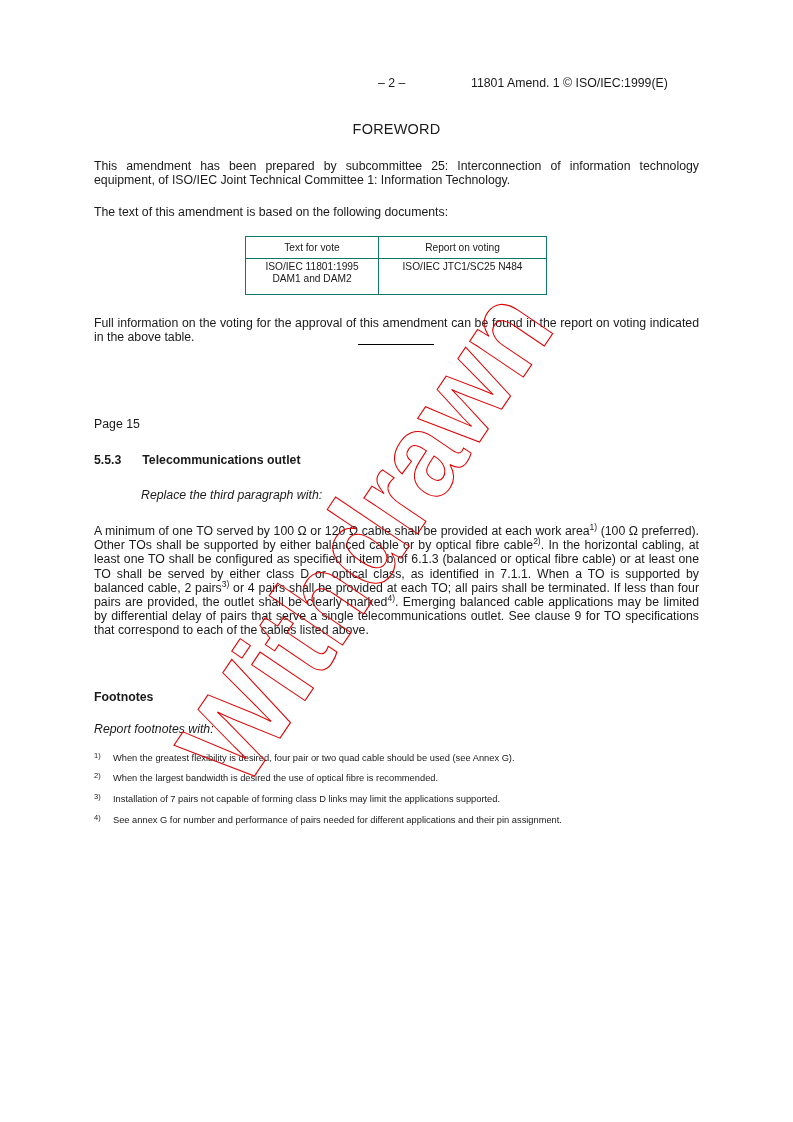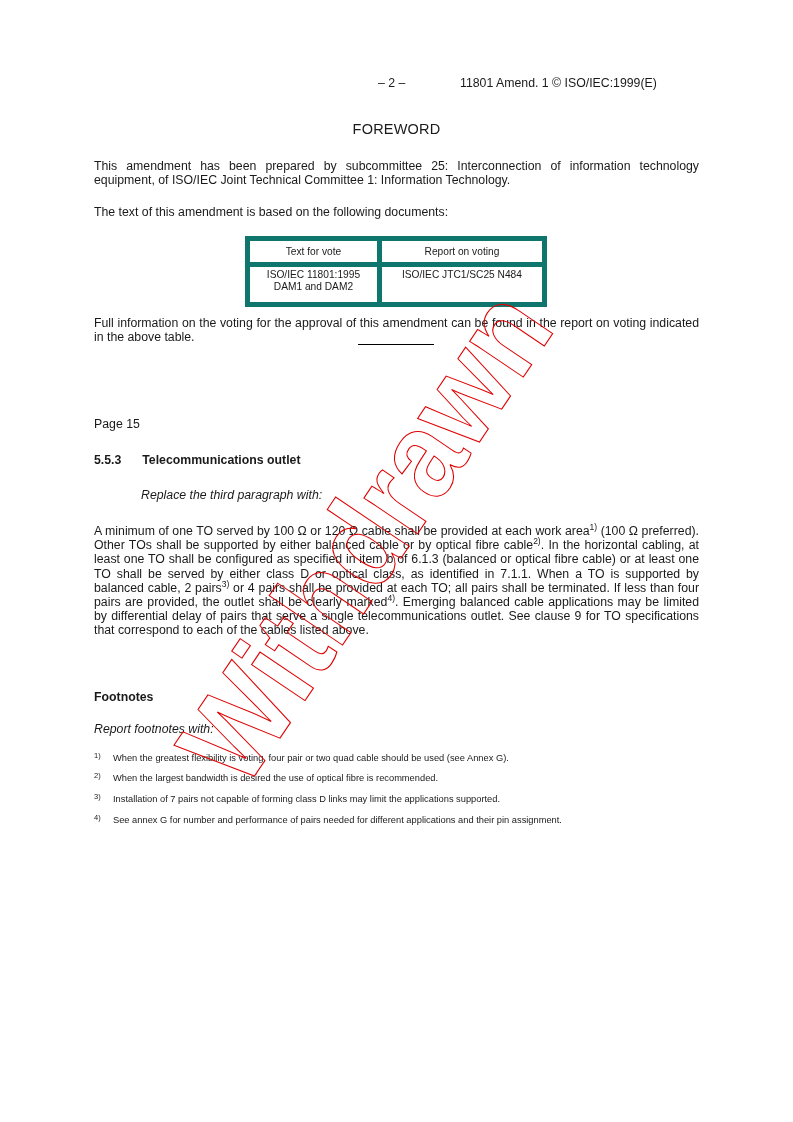--- a/index.html
+++ b/index.html
@@ -1,26 +1,26 @@
 <!DOCTYPE html>
 <html><head>
 <meta charset="utf-8">
 <style>
   html, body { margin: 0; padding: 0; background: #ffffff; }
   body { width: 793px; height: 1122px; position: relative; overflow: hidden;
          font-family: "Liberation Sans", sans-serif; color: #1a1a1a; }
   .page { position: absolute; left: 0; top: 0; width: 793px; height: 1122px; }
   .hdr { position: absolute; top: 76px; left: 0; width: 793px; font-size: 12.3px; }
   .hdr .pg { position: absolute; left: 378px; }
-  .hdr .ref { position: absolute; left: 460px; }
+  .hdr .ref { position: absolute; left: 471px; }
   .title { position: absolute; top: 121px; left: 0; width: 793px; text-align: center; font-size: 14.5px; letter-spacing: 0.2px; }
   .para { position: absolute; left: 94px; width: 605px; font-size: 12.3px; line-height: 14px; text-align: justify; }
   .para.last-just { text-align-last: left; }
   table.votes { position: absolute; left: 245px; top: 236px; width: 302px; border-collapse: collapse; font-size: 10.2px; }
-  table.votes td, table.votes th { border: 5px solid #0f766e; text-align: center; font-weight: normal; padding: 2px 4px; line-height: 12px; vertical-align: top; }
+  table.votes td, table.votes th { border: 1px solid #0f766e; text-align: center; font-weight: normal; padding: 2px 4px; line-height: 12px; vertical-align: top; }
   table.votes th { height: 17px; vertical-align: middle; padding: 2px 4px; }
   table.votes td { height: 31px; }
   .rule { position: absolute; left: 358px; top: 344px; width: 76px; border-top: 1px solid #000; }
   .bold { font-weight: bold; }
   .ital { font-style: italic; }
   sup { font-size: 8.5px; line-height: 0; vertical-align: 5px; }
   .fn { position: absolute; left: 94px; width: 620px; font-size: 9.3px; }
   .fn .num { position: absolute; left: 0; top: -2px; font-size: 7.5px; }
   .fn .txt { position: absolute; left: 19px; white-space: nowrap; }
   .wm { position: absolute; left: 0; top: 0; width: 793px; height: 1122px; pointer-events: none; }
@@ -72,21 +72,21 @@
   <div class="para ital" style="top:488px;margin-left:47px;">Replace the third paragraph with:</div>
 
   <div class="para last-just" style="top:524px; line-height:14.2px;"><span>A minimum of one TO served by 100 Ω or 120 Ω cable shall be provided at each work area</span><sup>1)</sup><span> (100 Ω preferred). Other TOs shall be supported by either balanced cable or by optical fibre cable</span><sup>2)</sup><span>. In the horizontal cabling, at least one TO shall be configured as specified in item b of 6.1.3 (balanced or optical fibre cable) or at least one TO shall be served by either class D or optical class, as identified in 7.1.1. When a TO is supported by balanced cable, 2 pairs</span><sup>3)</sup><span> or 4 pairs shall be provided at each TO; all pairs shall be terminated. If less than four pairs are provided, the outlet shall be clearly marked</span><sup>4)</sup><span>. Emerging balanced cable applications may be limited by differential delay of pairs that serve a single telecommunications outlet. See clause 9 for TO specifications that correspond to each of the cables listed above.</span></div>
 
   <div class="para bold" style="top:690px;">Footnotes</div>
 
   <div class="para ital" style="top:722px;">Report footnotes with:</div>
 
   <div class="fn" style="top:753px;">
     <span class="num">1)</span>
-    <span class="txt">When the greatest flexibility is voting, four pair or two quad cable should be used (see Annex G).</span>
+    <span class="txt">When the greatest flexibility is desired, four pair or two quad cable should be used (see Annex G).</span>
   </div>
   <div class="fn" style="top:773px;">
     <span class="num">2)</span>
     <span class="txt">When the largest bandwidth is desired the use of optical fibre is recommended.</span>
   </div>
   <div class="fn" style="top:794px;">
     <span class="num">3)</span>
     <span class="txt">Installation of 7 pairs not capable of forming class D links may limit the applications supported.</span>
   </div>
   <div class="fn" style="top:815px;">

